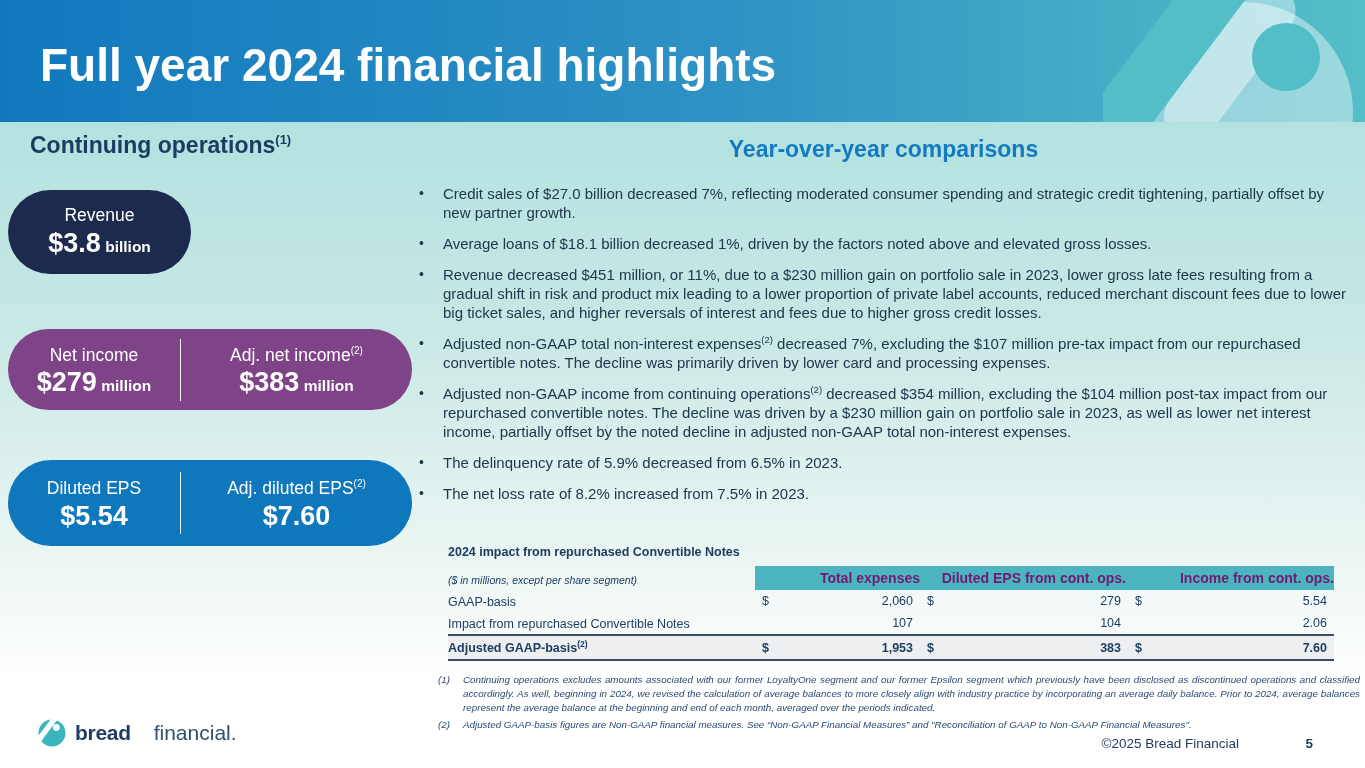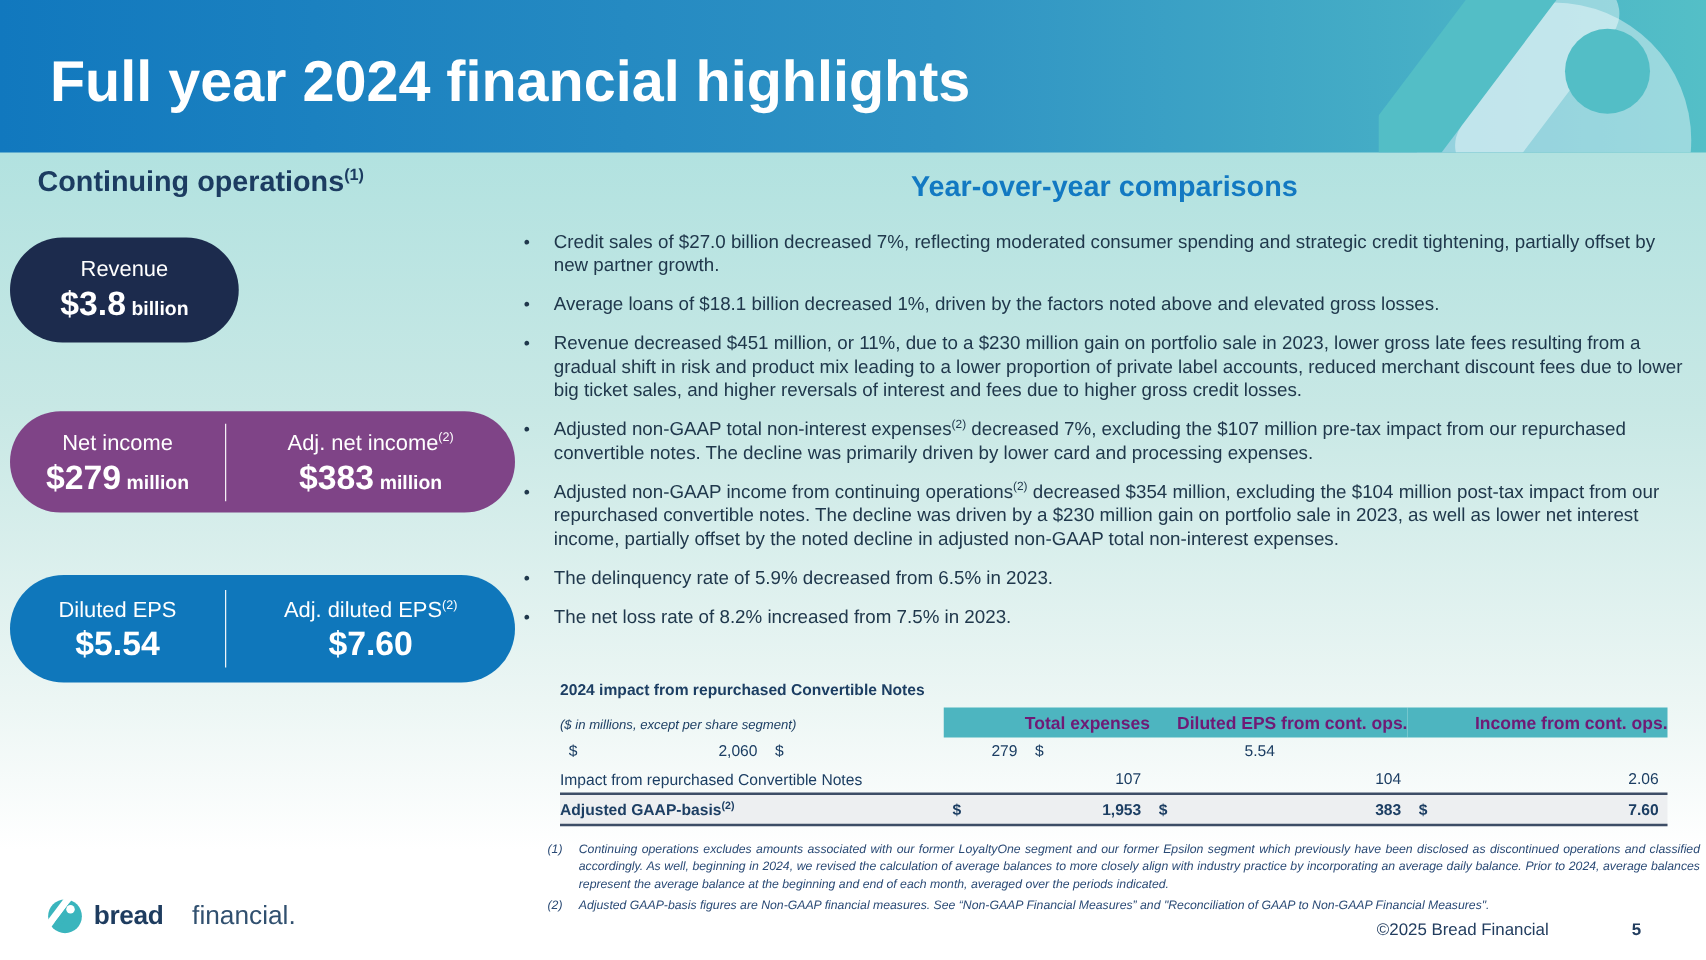--- a/index.html
+++ b/index.html
@@ -150,20 +150,21 @@
 
   <section class="table-section">
     <h3 class="tbl-title">2024 impact from repurchased Convertible Notes</h3>
     <div class="tbl-head">
       <div class="tbl-note">($ in millions, except per share segment)</div>
       <div class="tbl-th w1">Total expenses</div>
       <div class="tbl-th w3">Diluted EPS from cont. ops.</div>
       <div class="tbl-th w2">Income from cont. ops.</div>
     </div>
     <div class="tbl-row">
+      <div class="tbl-label"><span>GAAP-basis</span><sup></sup></div>
       <div class="tbl-cell w1">
           <span>$</span>
           <span>2,060</span>
         </div>
       <div class="tbl-cell w2">
           <span>$</span>
           <span>279</span>
         </div>
       <div class="tbl-cell w3">
           <span>$</span>

